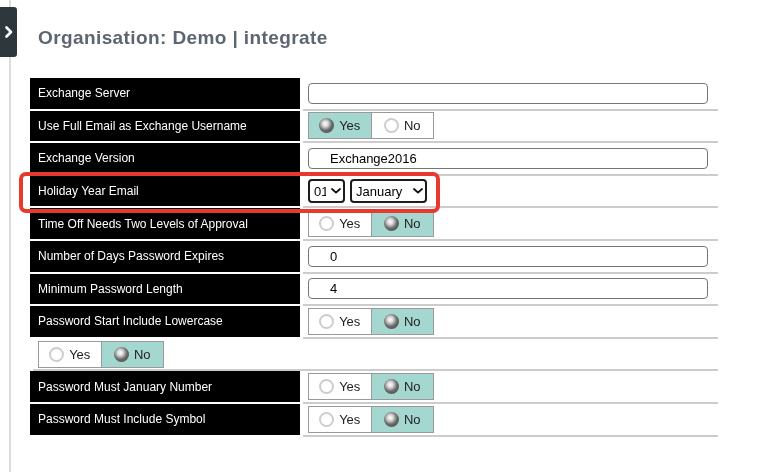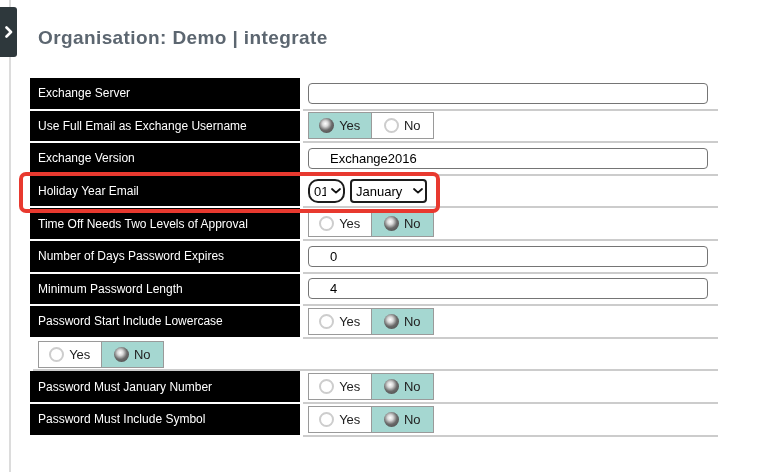--- a/index.html
+++ b/index.html
@@ -62,21 +62,21 @@
   }
   
   .select-wrap{position:relative;display:inline-block;margin-right:5px;}
   .select-wrap select{
     appearance:none;-webkit-appearance:none;-moz-appearance:none;
     height:24px;border:2px solid #1c1c1c;border-radius:4px;background:#fff;
     font-family:"Liberation Sans",sans-serif;font-size:13px;color:#000;
     padding:0 17px 0 4px;outline:none;cursor:pointer;
   }
   .select-wrap .chev{position:absolute;right:4px;top:50%;transform:translateY(-50%);pointer-events:none;}
-  .sel-day select{width:37px;border-radius:10px;}
+  .sel-day select{width:37px;}
   .sel-month select{width:77px;}
   
   .hl-box{
     position:absolute;left:19px;top:172px;width:413px;height:33px;
     border:4px solid #E8392F;border-radius:7px;pointer-events:none;z-index:5;
   }
 </style>
 </head>
 <body>
 

